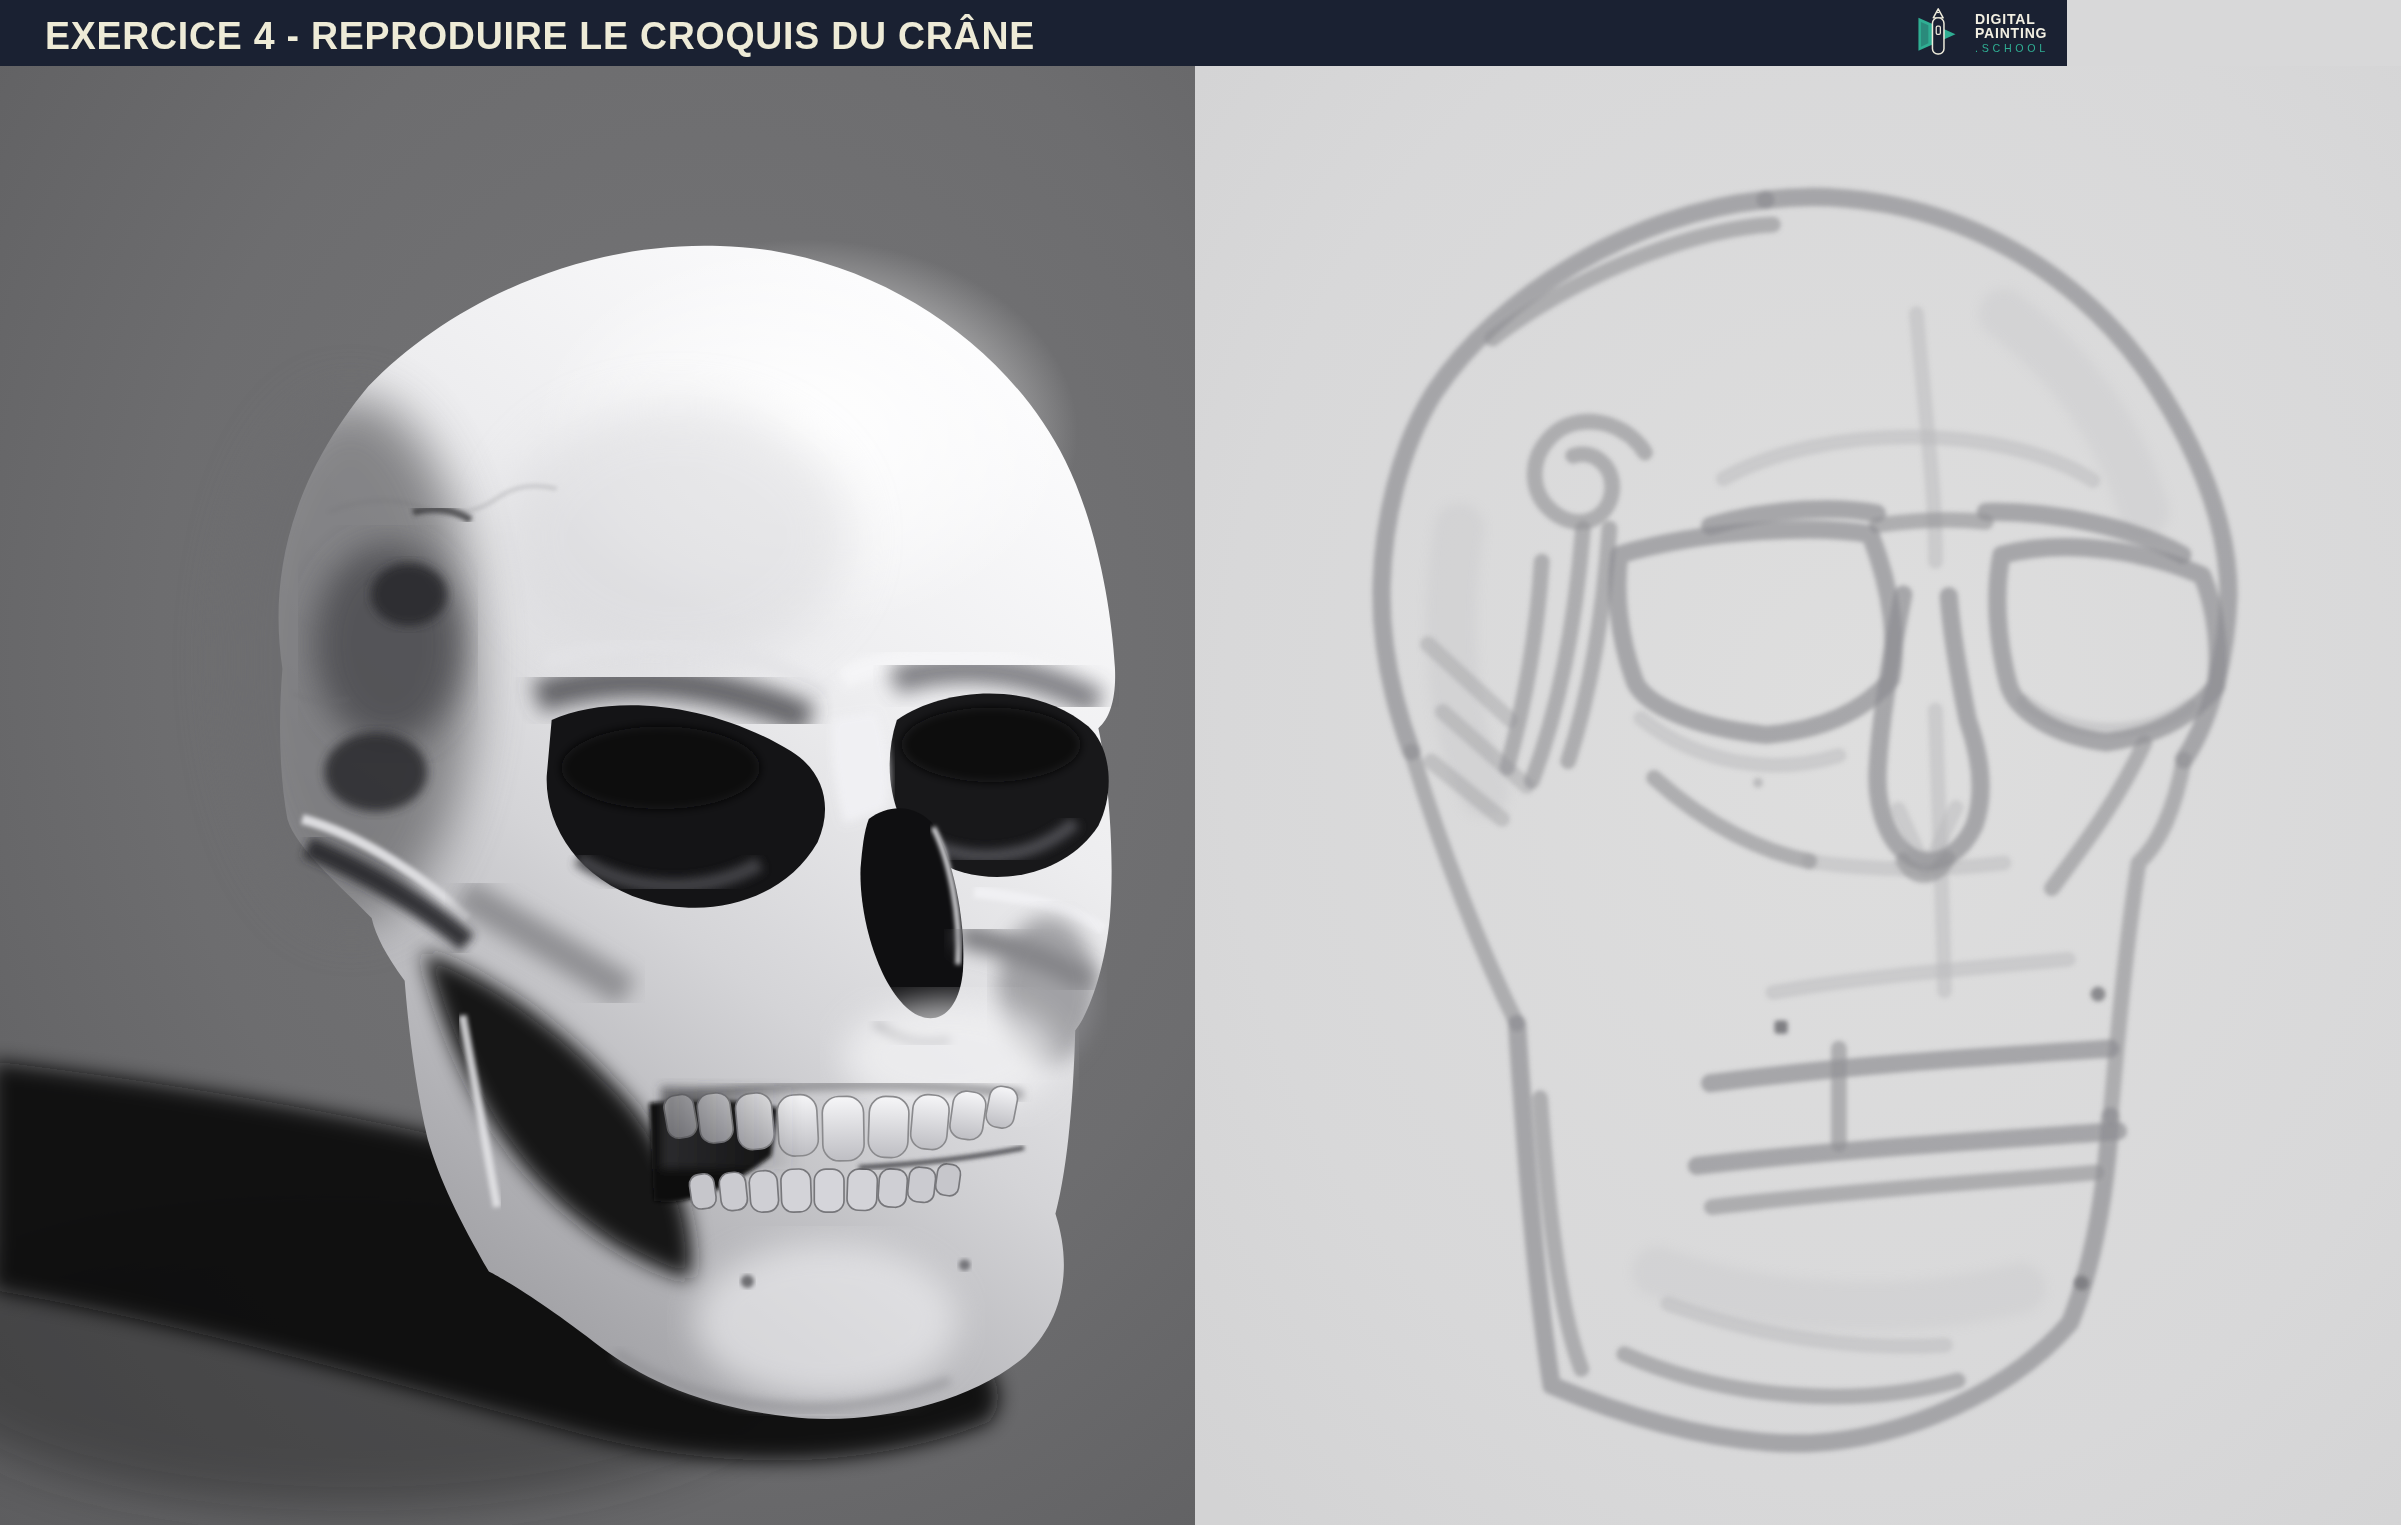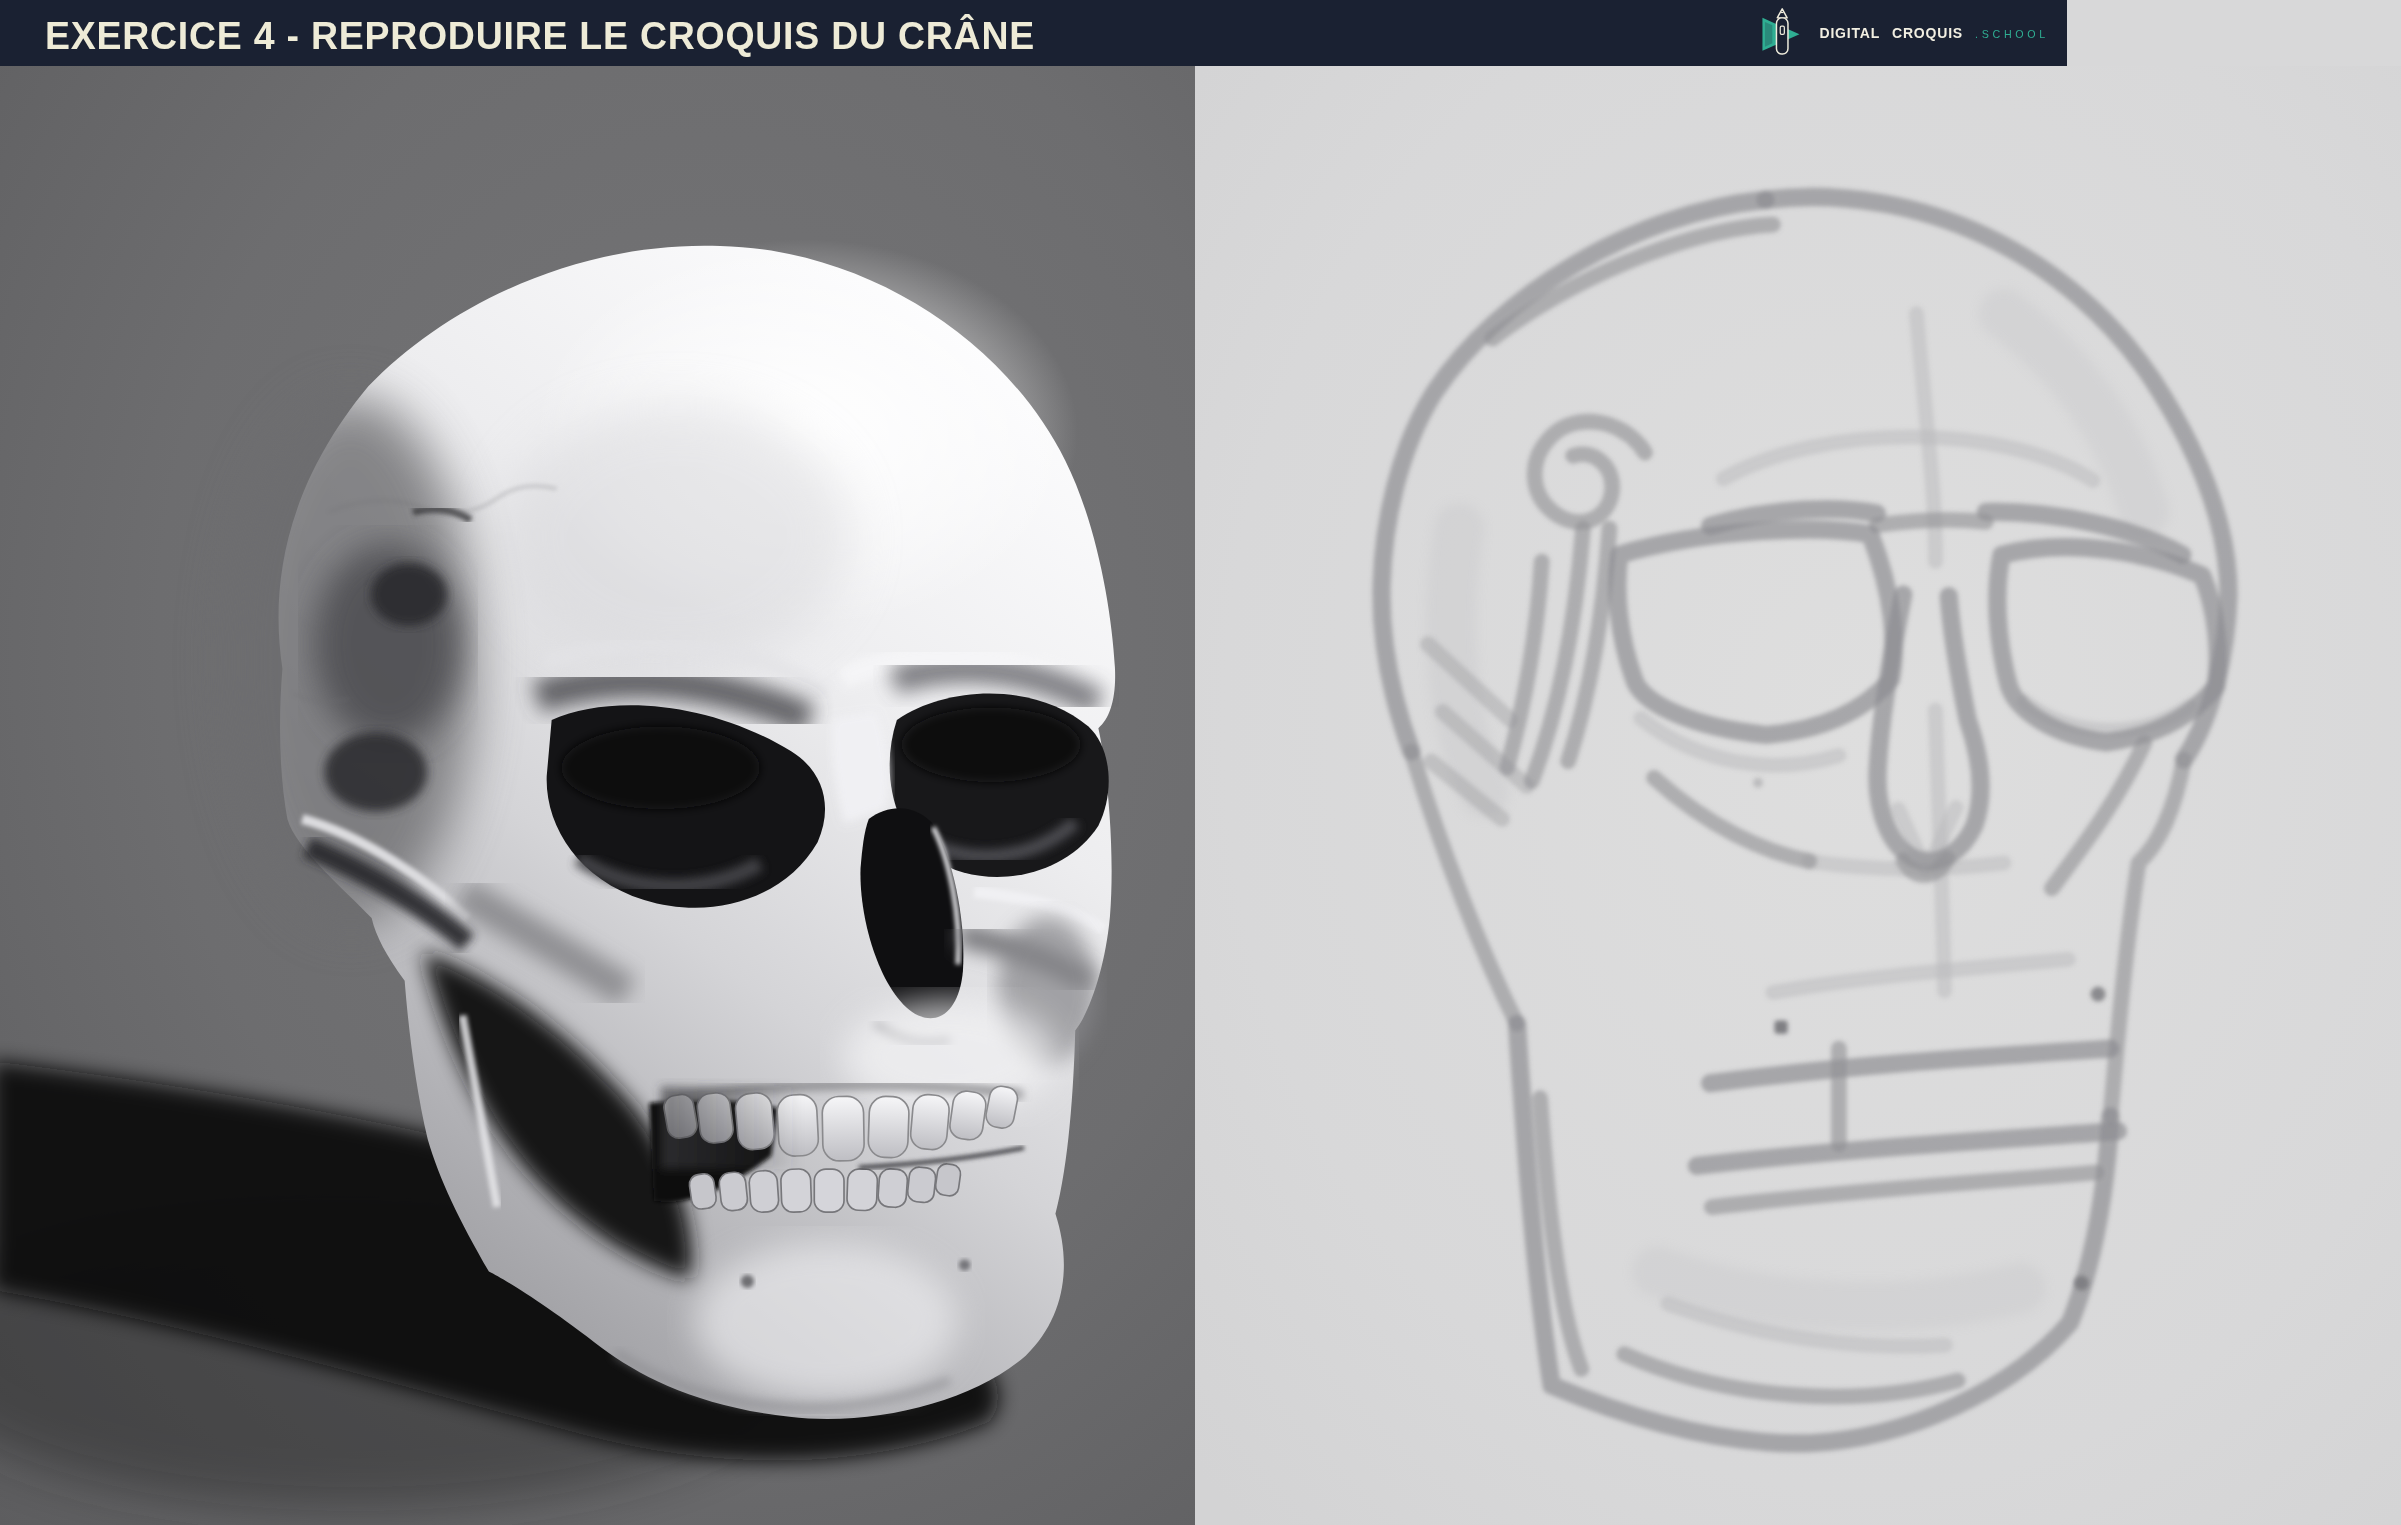--- a/index.html
+++ b/index.html
@@ -21,21 +21,21 @@
     font-size: 39px;
     font-weight: bold;
     letter-spacing: 0.8px;
     transform: scaleX(0.96);
     transform-origin: left center;
     white-space: nowrap;
     padding-top: 5px;
   }
   .logo { display: flex; align-items: center; gap: 8.3px; }
   .logo svg { display: block; }
-  .logo-text { display: flex; flex-direction: row; line-height: 1; gap: 12px; }
+  .logo-text { display: flex; flex-direction: column; line-height: 1; }
   .logo-line { color: #f2efe2; font-size: 14px; font-weight: bold; letter-spacing: 0.8px; }
   .logo-school { color: #2fae93; font-size: 10.7px; font-weight: normal; letter-spacing: 3.7px; margin-top: 3.3px; }
 
   
   .panels { display: flex; flex: 1 1 auto; height: 1459px; }
   .panel-left  { width: 1195px; height: 1459px; flex: 0 0 1195px; }
   .panel-right { width: 1206px; height: 1459px; flex: 0 0 1206px; }
   .panel-left svg, .panel-right svg { display: block; width: 100%; height: 100%; }
 
   
@@ -62,21 +62,21 @@
 
         <g>
           <path d="M21 13 L27 2 L33 13 Z" fill="#1a2132" stroke="#efecdc" stroke-width="1.8" stroke-linejoin="round"></path>
           <line x1="25.5" y1="6.5" x2="28.5" y2="6.5" stroke="#efecdc" stroke-width="1.4"></line>
           <rect x="20" y="13" width="14" height="44" rx="6.5" fill="#1a2132" stroke="#efecdc" stroke-width="1.8"></rect>
           <rect x="24.6" y="23" width="5" height="10" rx="1.6" fill="none" stroke="#efecdc" stroke-width="1.5"></rect>
         </g>
       </svg>
       <div class="logo-text">
         <span class="logo-line">DIGITAL</span>
-        <span class="logo-line">CROQUIS</span>
+        <span class="logo-line">PAINTING</span>
         <span class="logo-school">.SCHOOL</span>
       </div>
     </div>
   </header>
 
   <div class="panels">
 
     <div class="panel-left">
       <svg viewBox="0 0 1447 1767" preserveAspectRatio="none" role="img" aria-label="3D render of a human skull in three-quarter view, lit from the upper right, casting a dark shadow to the lower left on a grey background">
         <defs>

